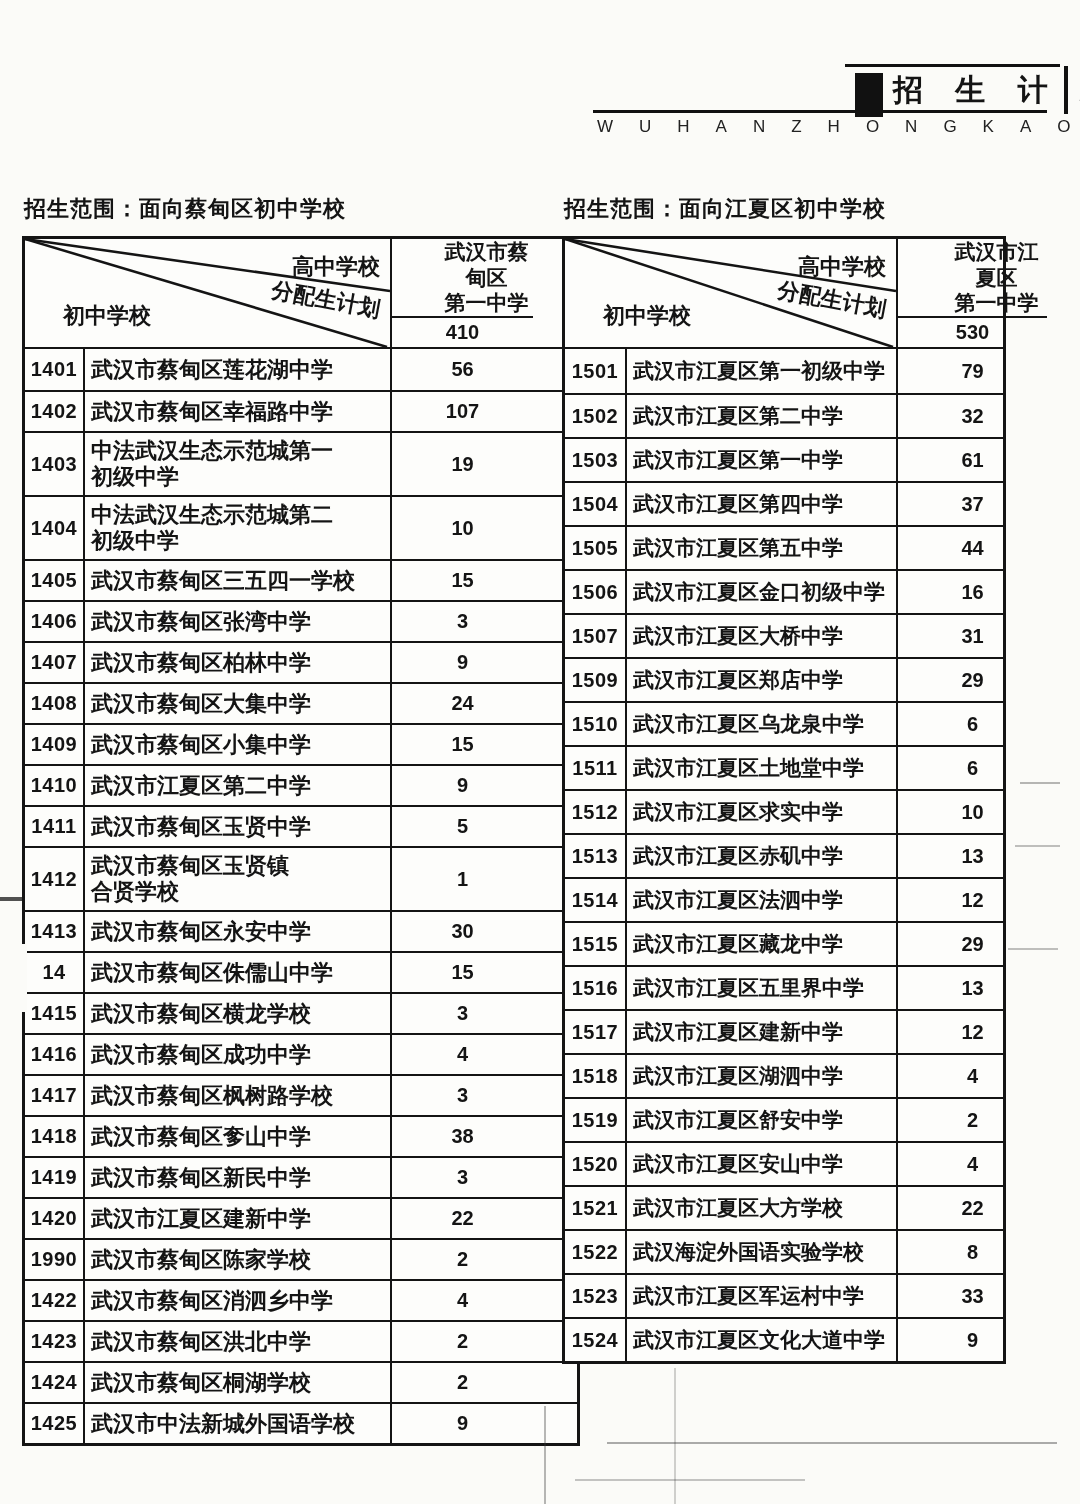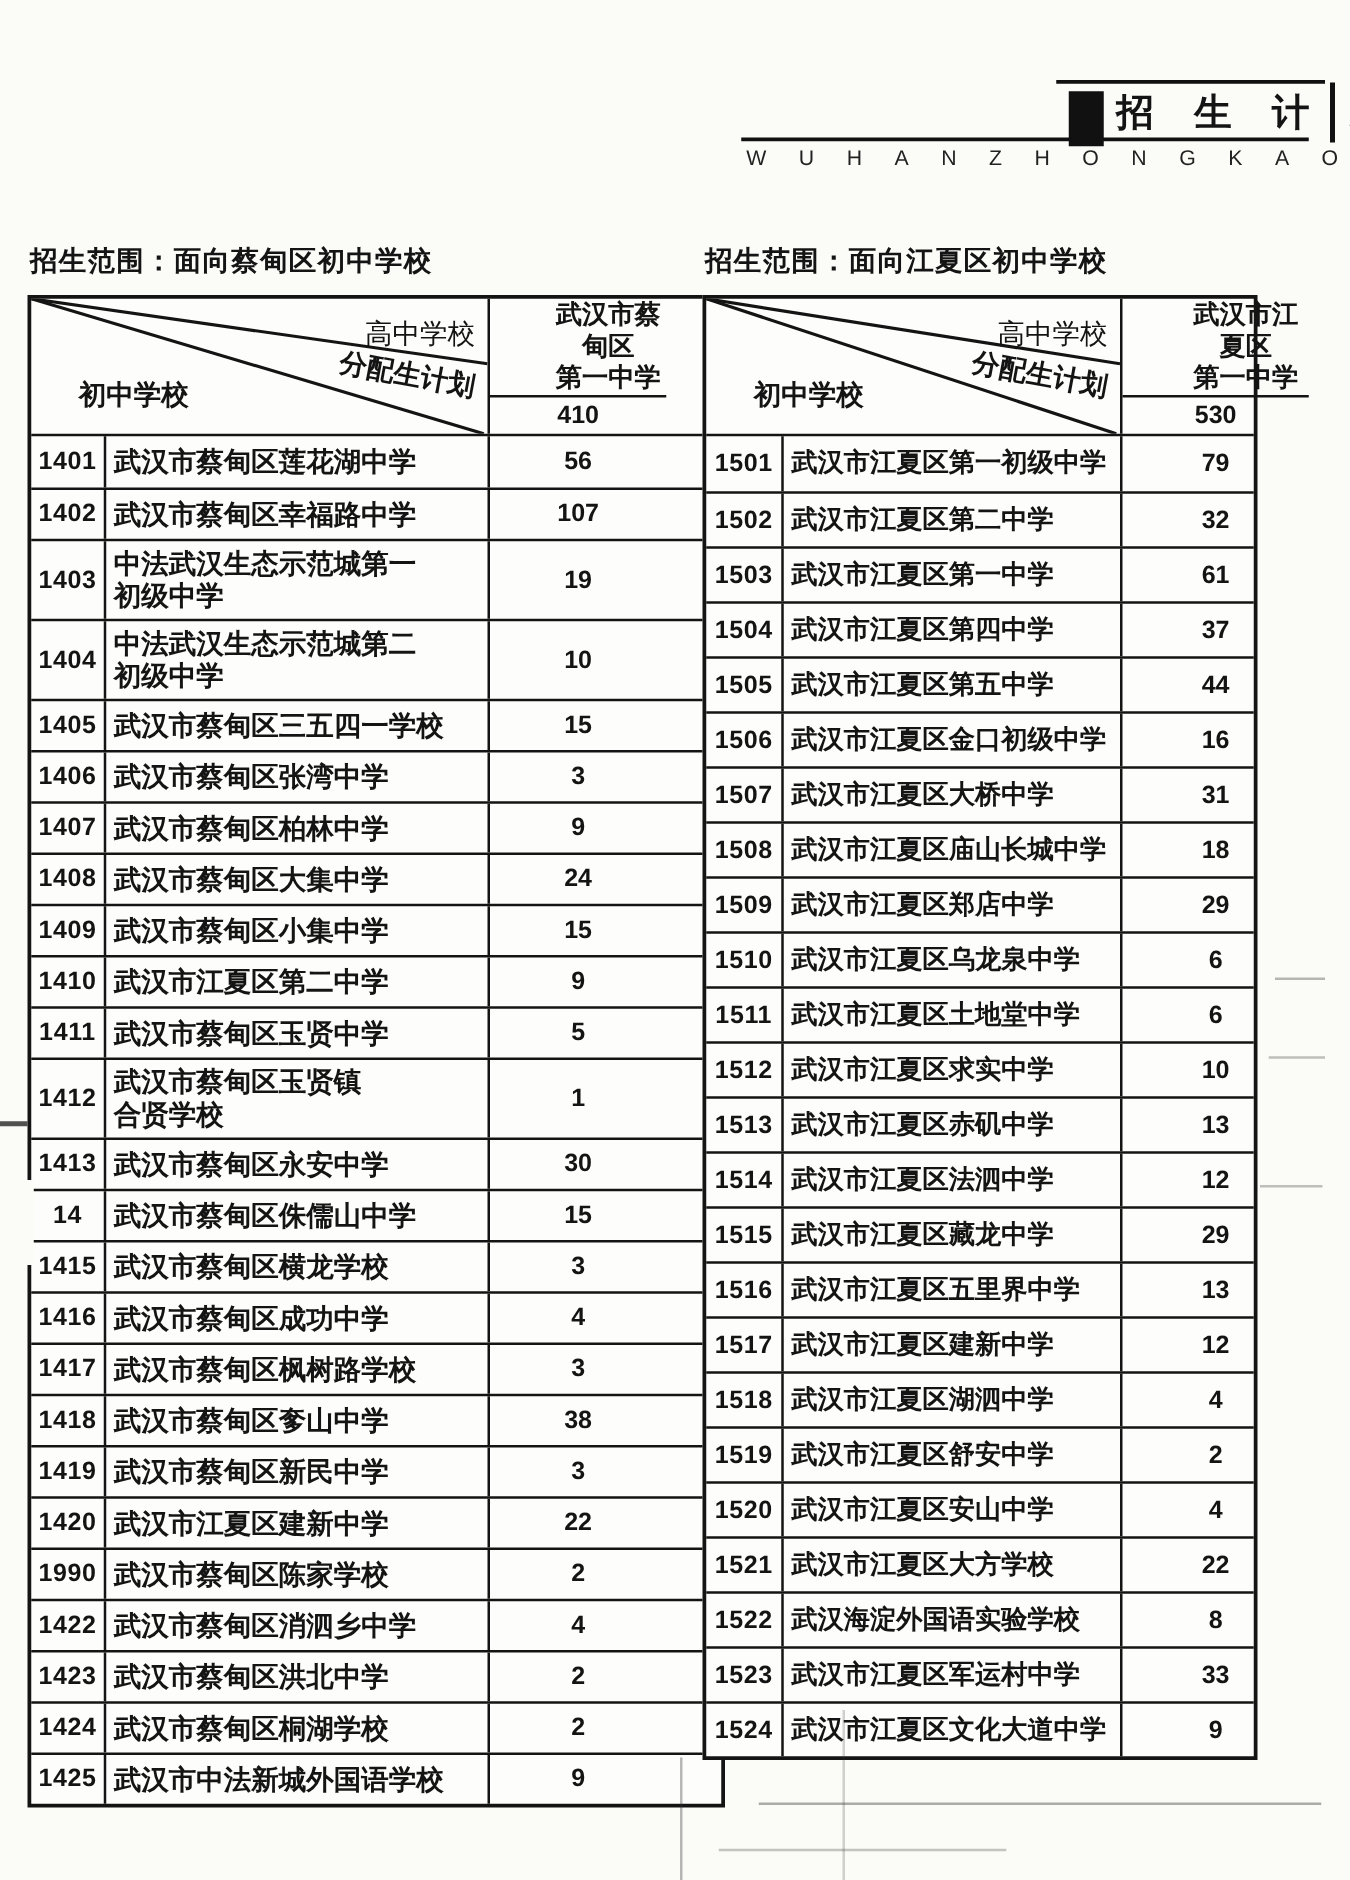--- a/index.html
+++ b/index.html
@@ -39,21 +39,21 @@
   .grid { border: 3px solid #141414; background: #fdfdfb; }
 
   .thead {
     display: grid;
     grid-template-columns: calc(var(--c1) + var(--c2)) var(--c3);
     height: 110px;
     border-bottom: 2.5px solid #141414;
   }
   .corner { position: relative; border-right: 2.5px solid #141414; }
   .corner svg { position: absolute; inset: 0; width: 100%; height: 100%; }
-  .c-top { position: absolute; top: 13px; right: 10px; font-size: 22px; font-weight: 400; }
+  .c-top { position: absolute; top: 13px; right: 10px; font-size: 22px; font-weight: 700; }
   .c-mid {
     position: absolute; top: 56px; right: 10px;
     font-size: 22px; font-weight: 700;
     transform: rotate(10.5deg); transform-origin: right center; white-space: nowrap;
   }
   .c-bot { position: absolute; bottom: 16px; left: 38px; font-size: 22px; font-weight: 700; }
 
   .hcol { display: flex; flex-direction: column; }
   .hschool {
     flex: 0 0 58px; display: flex; align-items: center; justify-content: center;
@@ -299,25 +299,20 @@
             <div class="cell code">1506</div>
             <div class="cell name">武汉市江夏区金口初级中学</div>
             <div class="cell num">16</div>
           </div>
           <div class="trow">
             <div class="cell code">1507</div>
             <div class="cell name">武汉市江夏区大桥中学</div>
             <div class="cell num">31</div>
           </div>
           <div class="trow">
-            <div class="cell code">1508</div>
-            <div class="cell name">武汉市江夏区庙山长城中学</div>
-            <div class="cell num">18</div>
-          </div>
-          <div class="trow">
             <div class="cell code">1509</div>
             <div class="cell name">武汉市江夏区郑店中学</div>
             <div class="cell num">29</div>
           </div>
           <div class="trow">
             <div class="cell code">1510</div>
             <div class="cell name">武汉市江夏区乌龙泉中学</div>
             <div class="cell num">6</div>
           </div>
           <div class="trow">

